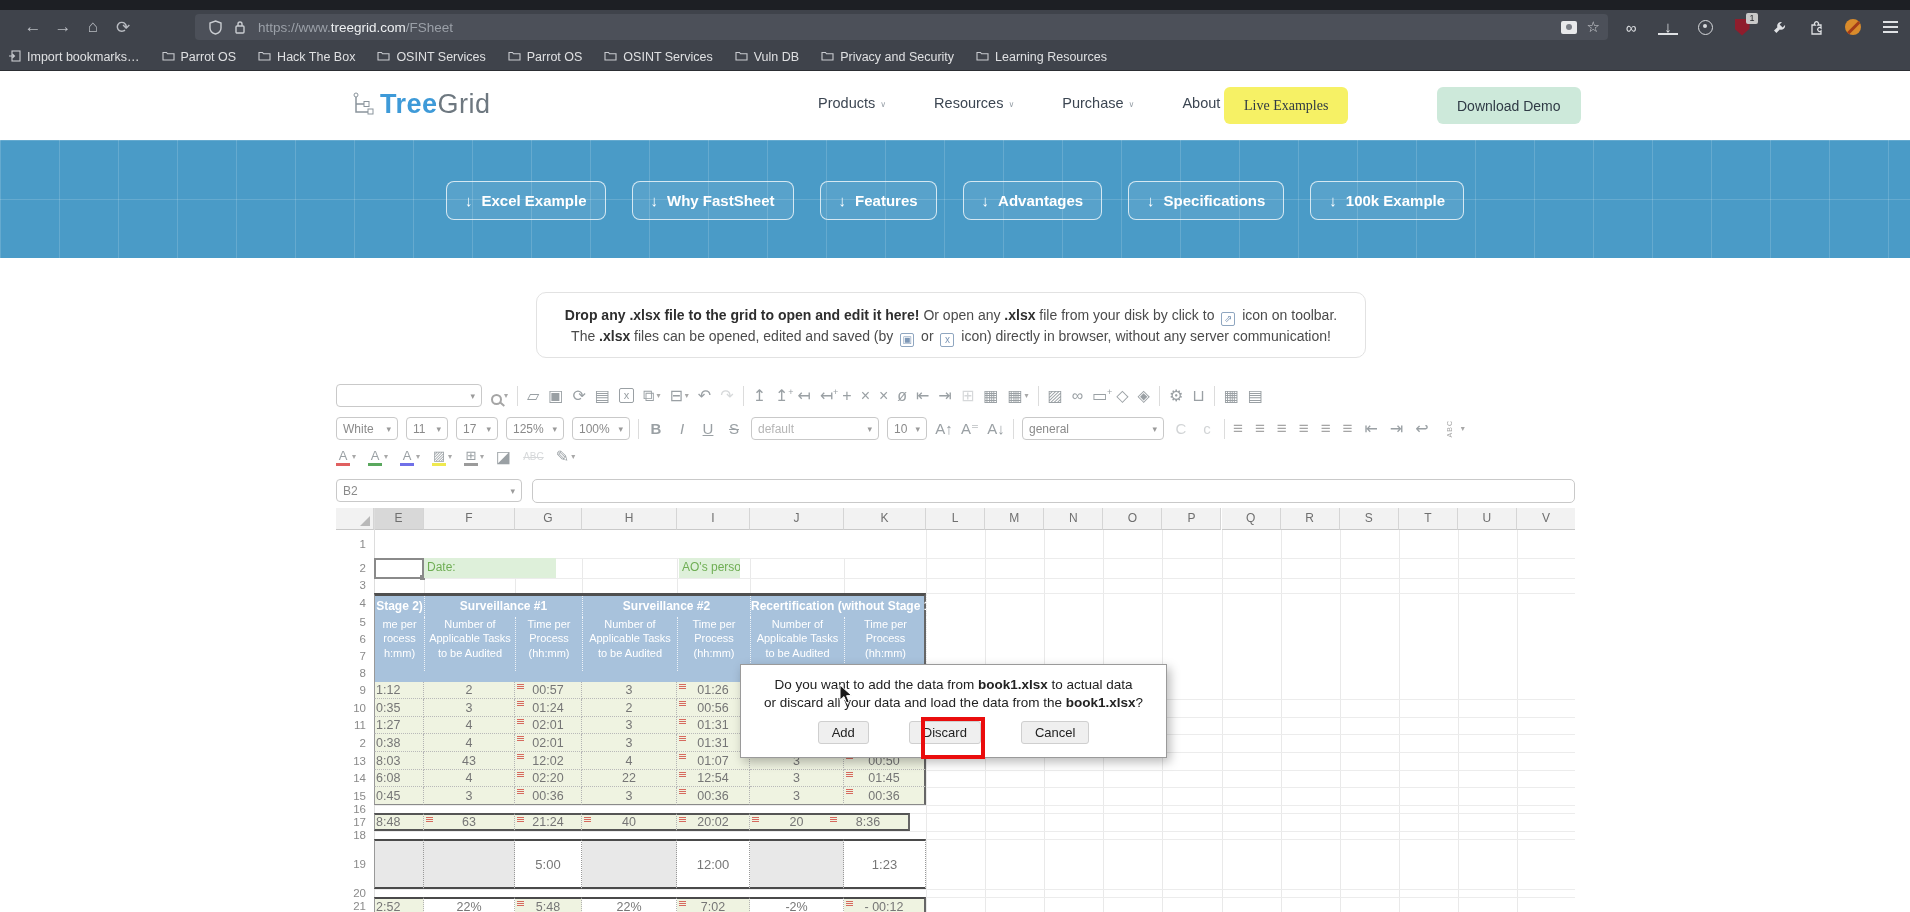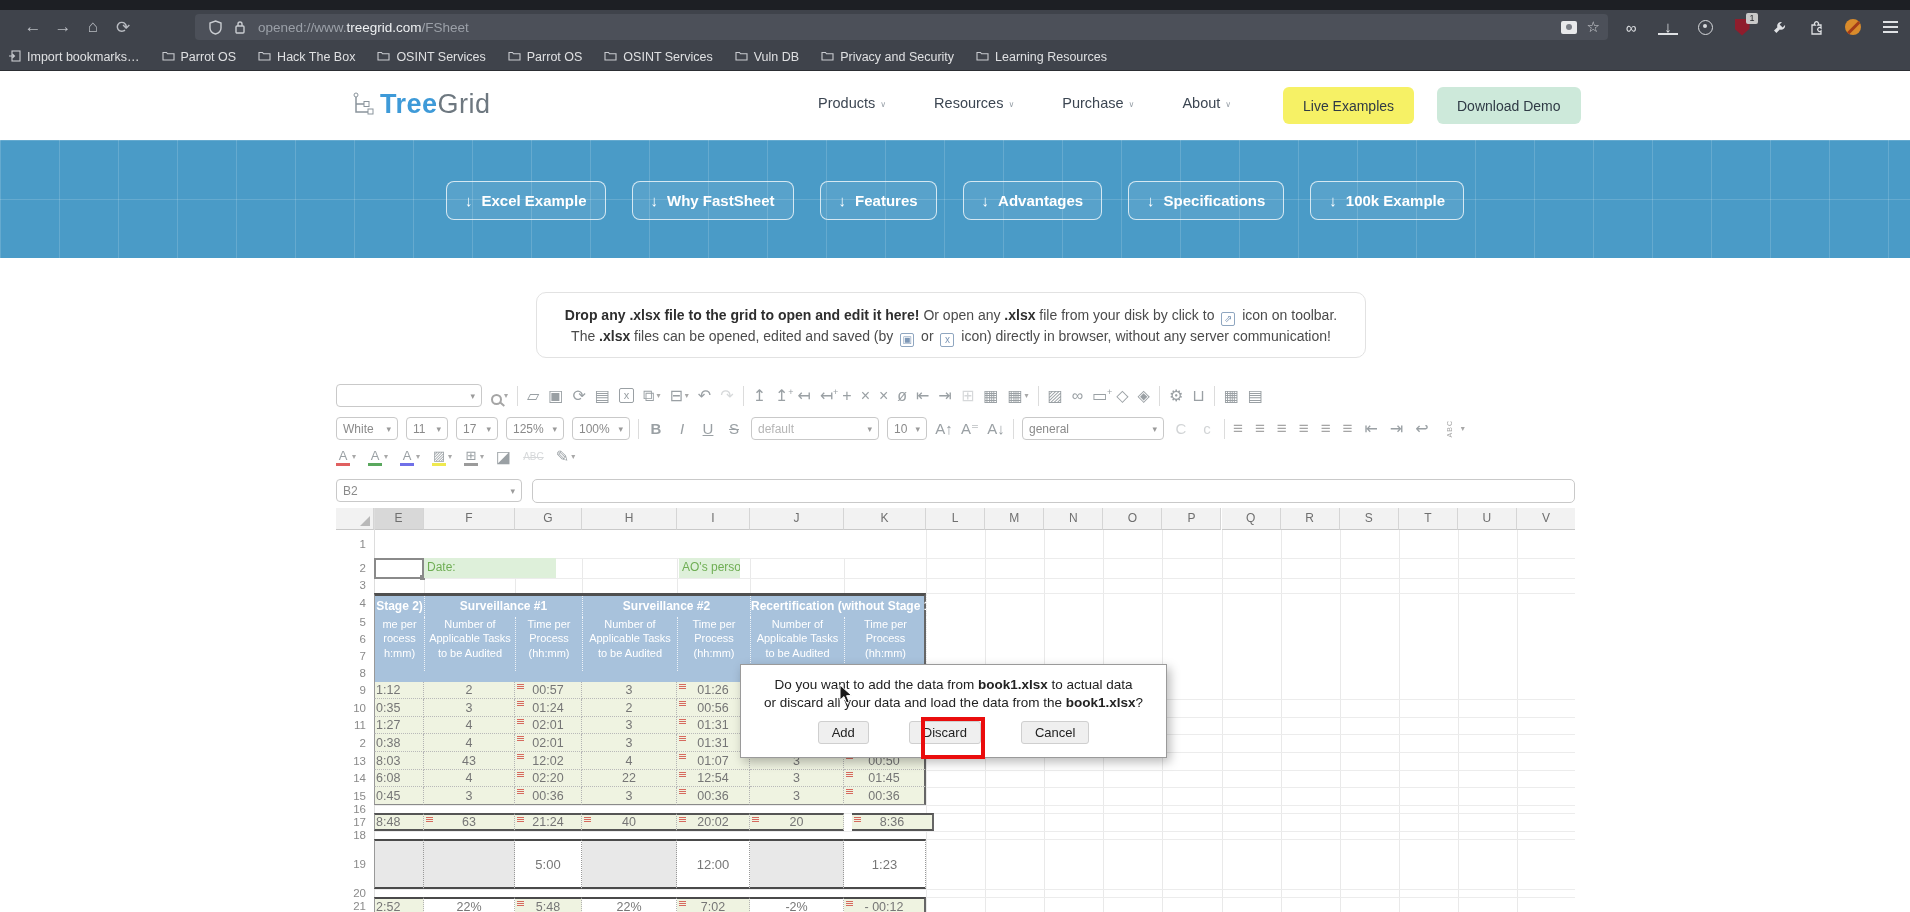--- a/index.html
+++ b/index.html
@@ -40,21 +40,21 @@
   #siteheader { position:absolute; left:0; top:71px; width:1910px; height:69px; background:#fff; }
   #logo { position:absolute; left:352px; top:18px; display:flex; align-items:center; gap:6px; }
   #logotext { font-size:27px; letter-spacing:.5px; }
   #logotext .t { color:var(--logo-blue,#3e9ad8); font-weight:bold; }
   #logotext .g { color:var(--logo-gray,#6e7880); font-weight:300; }
   #mainnav { position:absolute; left:818px; top:24px; display:flex; gap:48px; }
   .navitem { font-size:14.5px; color:#3c4652; display:inline-flex; gap:5px; align-items:center; }
   .navitem .chev { font-size:8px; color:#98a0a8; margin-top:2px; }
   .cta { position:absolute; top:16px; height:37px; border-radius:6px; font-size:14px; color:#2f3a45;
          display:flex; align-items:center; padding:0 20px; }
-  #cta-live { left:1283px; background:var(--accent-yellow,#f6f165); }
+  #cta-live { left:1224px; background:var(--accent-yellow,#f6f165);font-family:Liberation Serif, serif; }
   #cta-demo { left:1437px; background:var(--accent-mint,#cde9da); }
 
   
   #band { position:absolute; left:0; top:140px; width:1910px; height:118px; background:var(--band-blue,#4a9bc7);
           background-image:linear-gradient(rgba(255,255,255,.15) 1px,transparent 1px),
                            linear-gradient(90deg,rgba(255,255,255,.15) 1px,transparent 1px);
           background-size:59px 59px; }
   #bandbtns { position:absolute; left:0; top:41px; width:1910px; display:flex; justify-content:center; gap:26px; }
   .bandbtn { border:1px solid rgba(255,255,255,.75); background:rgba(255,255,255,.08); border-radius:8px;
              color:#fff; font-size:15px; font-weight:600; padding:10px 18px; display:flex; gap:9px; align-items:center; }
@@ -147,21 +147,21 @@
         <svg width="13" height="15" viewBox="0 0 13 15">
             <path d="M6.5 1 L12 3 V8 C12 11 9.5 13.2 6.5 14 C3.5 13.2 1 11 1 8 V3 Z" fill="none" stroke="#c9ccd1" stroke-width="1.4"></path>
           </svg>
       </span>
       <span class="chip">
         <svg width="12" height="14" viewBox="0 0 12 14">
             <rect x="2" y="6" width="8" height="7" rx="1" fill="none" stroke="#c9ccd1" stroke-width="1.4"></rect>
             <path d="M4 6 V4 a2 2 0 0 1 4 0 V6" fill="none" stroke="#c9ccd1" stroke-width="1.4"></path>
           </svg>
       </span>
-      <span id="urltext"><span>opened://www.</span><span class="dom">treegrid.com</span><span>/FSheet</span></span>
+      <span id="urltext"><span>https://www.</span><span class="dom">treegrid.com</span><span>/FSheet</span></span>
       <span id="camicon"></span>
       <span id="staricon">☆</span>
     </div>
     <div id="exticons">
       <span class="ext">∞</span>
       <span class="ext" style="border-bottom:2px solid #dfe1e4;height:16px;">↓</span>
       <span class="ext">
           <span class="circle-ic"></span>
         </span>
       <span class="ext">
@@ -724,21 +724,21 @@
         <div class="cell green" style="left: 246px; top: 279px; width: 95px; height: 18px; border-bottom: 1px solid rgb(138, 138, 138);">3</div>
         <div class="cell green" style="left: 341px; top: 279px; width: 73px; height: 18px; border-bottom: 1px solid rgb(138, 138, 138);">00:36<span class="mark"></span></div>
         <div class="cell green" style="left: 414px; top: 279px; width: 94px; height: 18px; border-bottom: 1px solid rgb(138, 138, 138);">3</div>
         <div class="cell green" style="left: 508px; top: 279px; width: 82px; height: 18px; border-right: 2px solid rgb(102, 102, 102); border-bottom: 1px solid rgb(138, 138, 138);">00:36<span class="mark"></span></div>
         <div class="cell green first" style="left: 38px; top: 305px; width: 50px; height: 18px; border-left: 1px solid rgb(153, 153, 153); border-top: 2px solid rgb(85, 85, 85); border-bottom: 2px solid rgb(85, 85, 85);">8:48</div>
         <div class="cell green" style="left: 88px; top: 305px; width: 91px; height: 18px; border-top: 2px solid rgb(85, 85, 85); border-bottom: 2px solid rgb(85, 85, 85);">63<span class="mark"></span></div>
         <div class="cell green" style="left: 179px; top: 305px; width: 67px; height: 18px; border-top: 2px solid rgb(85, 85, 85); border-bottom: 2px solid rgb(85, 85, 85);">21:24<span class="mark"></span></div>
         <div class="cell green" style="left: 246px; top: 305px; width: 95px; height: 18px; border-top: 2px solid rgb(85, 85, 85); border-bottom: 2px solid rgb(85, 85, 85);">40<span class="mark"></span></div>
         <div class="cell green" style="left: 341px; top: 305px; width: 73px; height: 18px; border-top: 2px solid rgb(85, 85, 85); border-bottom: 2px solid rgb(85, 85, 85);">20:02<span class="mark"></span></div>
         <div class="cell green" style="left: 414px; top: 305px; width: 94px; height: 18px; border-top: 2px solid rgb(85, 85, 85); border-bottom: 2px solid rgb(85, 85, 85);">20<span class="mark"></span></div>
-        <div class="cell green" style="left: 516px; top: 305px; width: 82px; height: 18px; border-right: 2px solid rgb(102, 102, 102); border-top: 2px solid rgb(85, 85, 85); border-bottom: 2px solid rgb(85, 85, 85);">8:36<span class="mark"></span></div>
+        <div class="cell green" style="left: 492px; top: 305px; width: 82px; height: 18px; border-right: 2px solid rgb(102, 102, 102); border-top: 2px solid rgb(85, 85, 85); border-bottom: 2px solid rgb(85, 85, 85);">8:36<span class="mark"></span></div>
         <div class="cell gray first" style="left: 38px; top: 331px; width: 50px; height: 50px; border-width: 2px 1px; border-style: solid dotted solid solid; border-color: rgb(74, 74, 74) rgb(153, 153, 153); font-size: 13px;"></div>
         <div class="cell gray" style="left: 88px; top: 331px; width: 91px; height: 50px; border-top: 2px solid rgb(74, 74, 74); border-bottom: 2px solid rgb(74, 74, 74); border-right: 1px dotted rgb(153, 153, 153); font-size: 13px;"></div>
         <div class="cell " style="left: 179px; top: 331px; width: 67px; height: 50px; border-top: 2px solid rgb(74, 74, 74); border-bottom: 2px solid rgb(74, 74, 74); border-right: 1px dotted rgb(153, 153, 153); font-size: 13px;">5:00</div>
         <div class="cell gray" style="left: 246px; top: 331px; width: 95px; height: 50px; border-top: 2px solid rgb(74, 74, 74); border-bottom: 2px solid rgb(74, 74, 74); border-right: 1px dotted rgb(153, 153, 153); font-size: 13px;"></div>
         <div class="cell " style="left: 341px; top: 331px; width: 73px; height: 50px; border-top: 2px solid rgb(74, 74, 74); border-bottom: 2px solid rgb(74, 74, 74); border-right: 1px dotted rgb(153, 153, 153); font-size: 13px;">12:00</div>
         <div class="cell gray" style="left: 414px; top: 331px; width: 94px; height: 50px; border-top: 2px solid rgb(74, 74, 74); border-bottom: 2px solid rgb(74, 74, 74); border-right: 1px dotted rgb(153, 153, 153); font-size: 13px;"></div>
         <div class="cell " style="left: 508px; top: 331px; width: 82px; height: 50px; border-top: 2px solid rgb(74, 74, 74); border-bottom: 2px solid rgb(74, 74, 74); border-right: 1px dotted rgb(153, 153, 153); font-size: 13px; text-align: right;">1:23</div>
         <div class="cell green first" style="left: 38px; top: 389px; width: 50px; height: 18px; border-left: 1px solid rgb(153, 153, 153); border-top: 2px solid rgb(74, 74, 74);">2:52</div>
         <div class="cell " style="left: 88px; top: 389px; width: 91px; height: 18px; border-top: 2px solid rgb(74, 74, 74);">22%</div>
         <div class="cell green" style="left: 179px; top: 389px; width: 67px; height: 18px; border-top: 2px solid rgb(74, 74, 74);">5:48<span class="mark"></span></div>

